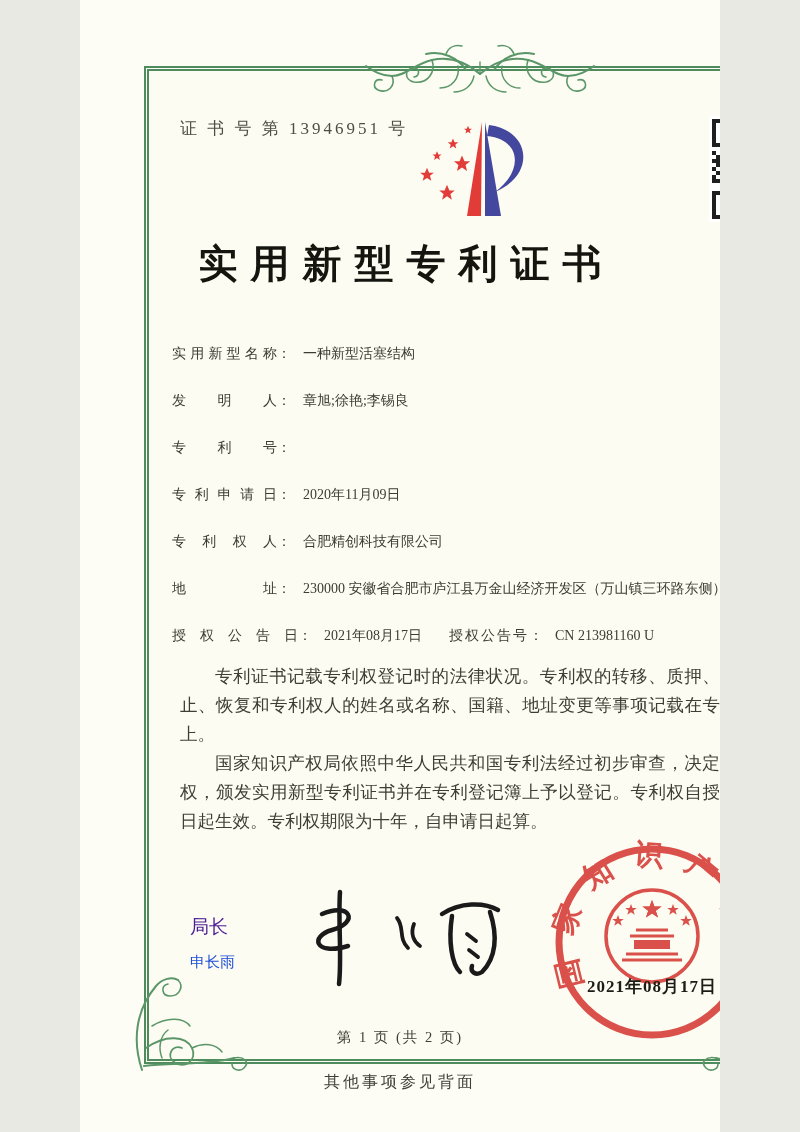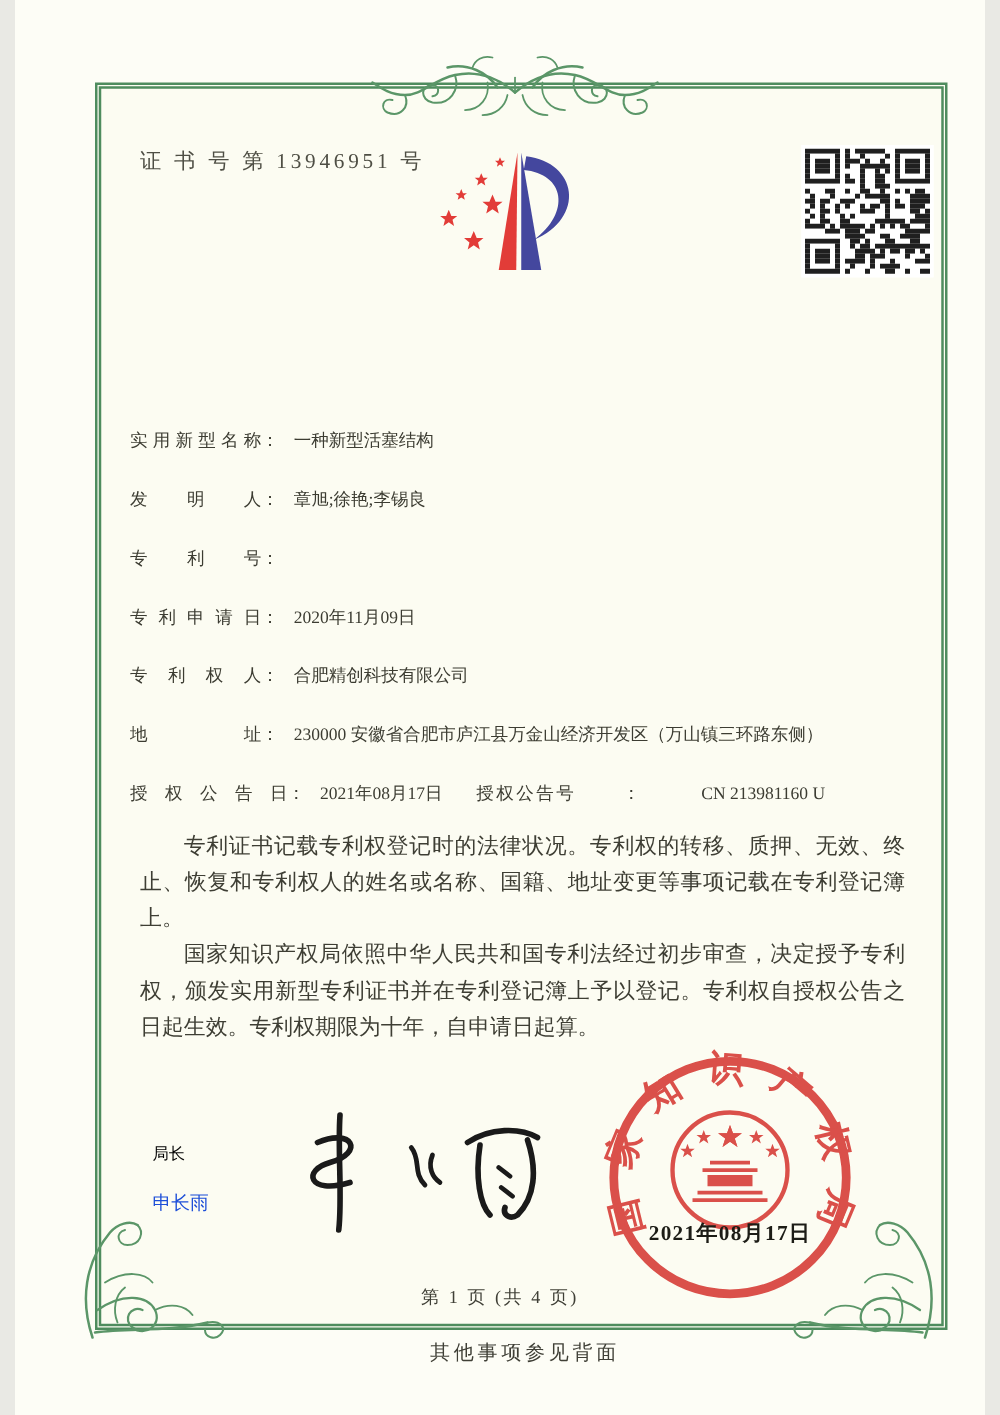--- a/index.html
+++ b/index.html
@@ -1,17 +1,17 @@
 <!DOCTYPE html>
 <html><head>
 <meta charset="utf-8">
 <style>
   html,body{margin:0;padding:0;background:#e9e9e4;}
   .page{
-    position:relative;width:776px;height:1132px;margin:0 auto;
+    position:relative;width:640px;height:1132px;margin:0 auto;
     background:#fdfdf6;overflow:hidden;
     font-family:"Liberation Serif","DejaVu Serif",serif;color:#3c3c32;
   }
   .frame{
     position:absolute;left:64px;top:66px;width:672px;height:988px;
     border:5px double #4e8c5e;background:#fcfcf2;box-sizing:content-box;
   }
   .certno{position:absolute;left:100px;top:117px;font-size:17px;letter-spacing:3px;color:#4e4e44;}
   .logo{position:absolute;left:336px;top:108px;}
   .qr{
@@ -25,37 +25,37 @@
     font-size:39px;font-weight:bold;letter-spacing:13px;text-indent:13px;color:#15150f;
   }
   .fields{position:absolute;left:92px;top:340px;width:610px;font-size:14px;}
   .frow{display:flex;line-height:27px;margin-bottom:20px;align-items:flex-start;}
   .lbl{flex:none;width:105px;text-align:justify;text-align-last:justify;}
   .lbl2{width:126px;}
   .colon{flex:none;}
   .val{margin-left:12px;}
   .val-addr{width:468px;}
   .grant-row{position:relative;}
-  .grant2{position:absolute;left:277px;top:0;display:flex;line-height:27px;gap:37px;}
+  .grant2{position:absolute;left:277px;top:0;display:flex;line-height:27px;}
   .grant2 .glbl{letter-spacing:2px;}
   .paras{
     position:absolute;left:100px;top:662px;width:612px;
     font-size:17.5px;line-height:29px;text-align:justify;color:#3e3e34;
   }
   .paras p{margin:0;text-indent:2em;}
-  .sig-title{position:absolute;left:110px;top:914px;font-size:13px;color:#000000;}
+  .sig-title{position:absolute;left:110px;top:914px;font-size:19px;color:#4c1d95;}
   .sig-name{position:absolute;left:110px;top:953px;font-size:15px;color:#1d4ed8;}
   .sig-script{position:absolute;left:222px;top:876px;}
   .seal{position:absolute;left:466px;top:836px;width:212px;height:212px;opacity:.92;}
   .seal-date{
     position:absolute;left:482px;top:975px;width:180px;text-align:center;
     font-size:17px;letter-spacing:1px;color:#1c1c16;font-weight:bold;
   }
   .page-num{position:absolute;top:1028px;left:0;width:100%;text-align:center;font-size:14.5px;letter-spacing:2px;color:#3f3f36;}
-  .back-note{position:absolute;top:1072px;left:0;width:100%;text-align:center;font-size:16px;letter-spacing:3px;color:#3f3f36;padding-left:20px;}
+  .back-note{position:absolute;top:1072px;left:0;width:100%;text-align:center;font-size:16px;letter-spacing:3px;color:#3f3f36;}
   .orn-top{position:absolute;left:282px;top:36px;}
   .orn-bl{position:absolute;left:42px;top:970px;}
   .orn-br{position:absolute;left:616px;top:970px;transform:scaleX(-1);}
 </style>
 </head>
 <body>
 
 <div class="page">
 
   <div class="frame"></div>
@@ -741,20 +741,21 @@
       <i class="d"></i>
       <i></i>
       <i></i>
       <i class="d"></i>
       <i></i>
       <i></i>
       <i class="d"></i>
       <i class="d"></i>
     </div>
 
+  <div class="title">实用新型专利证书</div>
 
   <div class="fields">
     <div class="frow">
       <span class="lbl">实用新型名称</span>
         <span class="colon">：</span>
       <span class="val">一种新型活塞结构</span>
     </div>
     <div class="frow">
       <span class="lbl">发明人</span>
         <span class="colon">：</span>
@@ -832,16 +833,16 @@
       <g stroke="#d8423c" stroke-width="3" fill="none">
         <path d="M84,100 L128,100"></path>
         <path d="M90,94 L122,94"></path>
         <path d="M80,118 L132,118"></path>
         <path d="M76,124 L136,124"></path>
       </g>
     </g>
   </svg>
   <div class="seal-date">2021年08月17日</div>
 
-  <div class="page-num">第 1 页 (共 4 页)</div>
+  <div class="page-num">第 1 页 (共 2 页)</div>
   <div class="back-note">其他事项参见背面</div>
 
 </div>
 
 </body></html>

